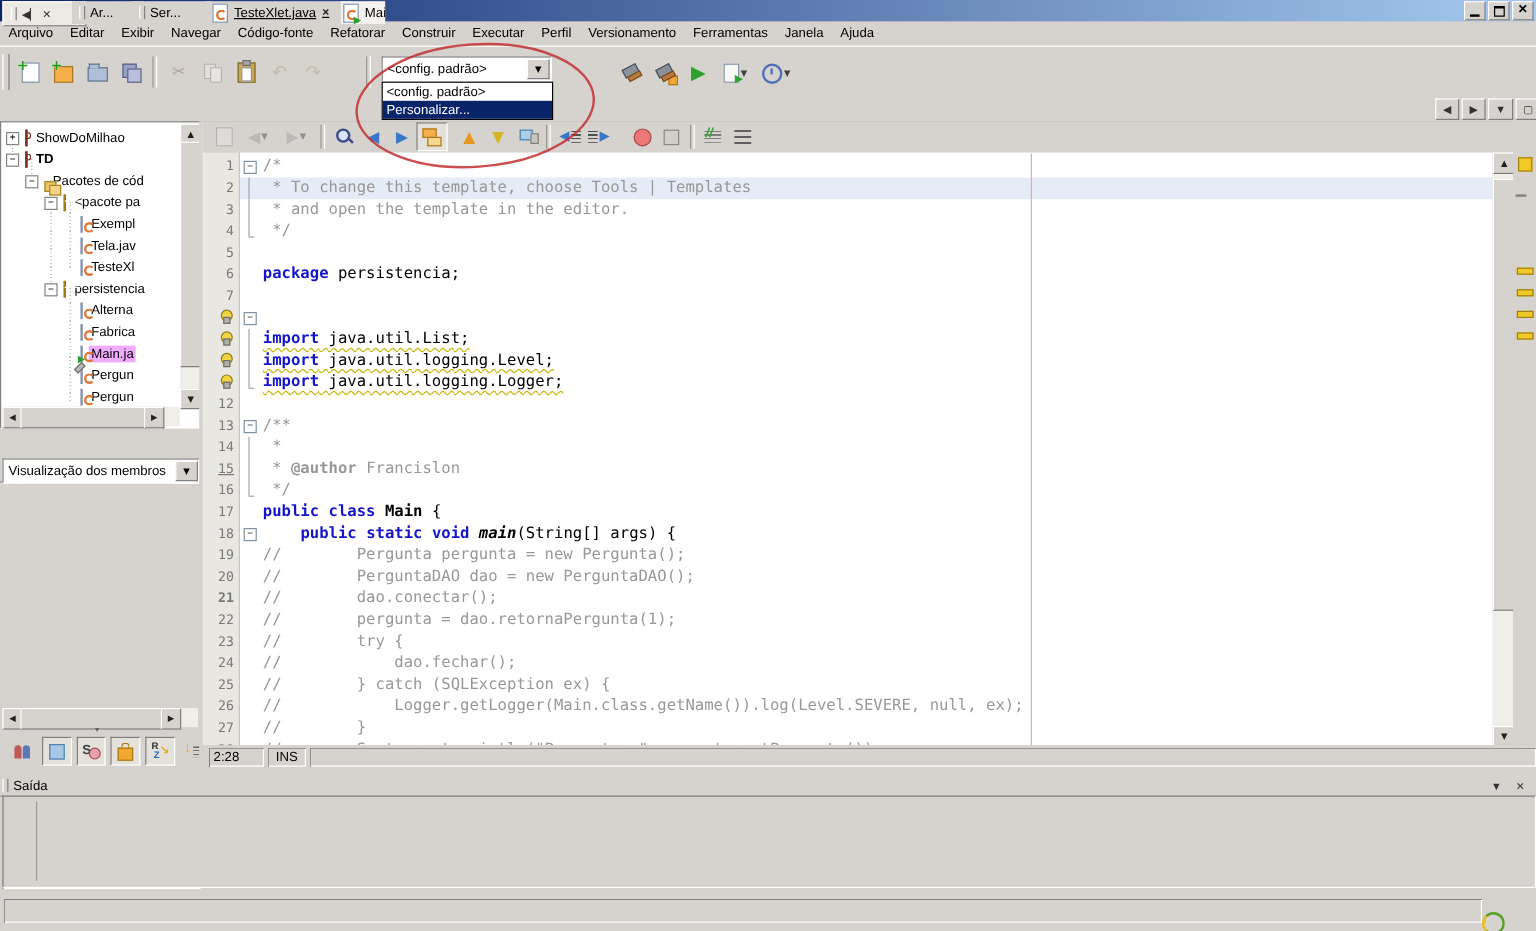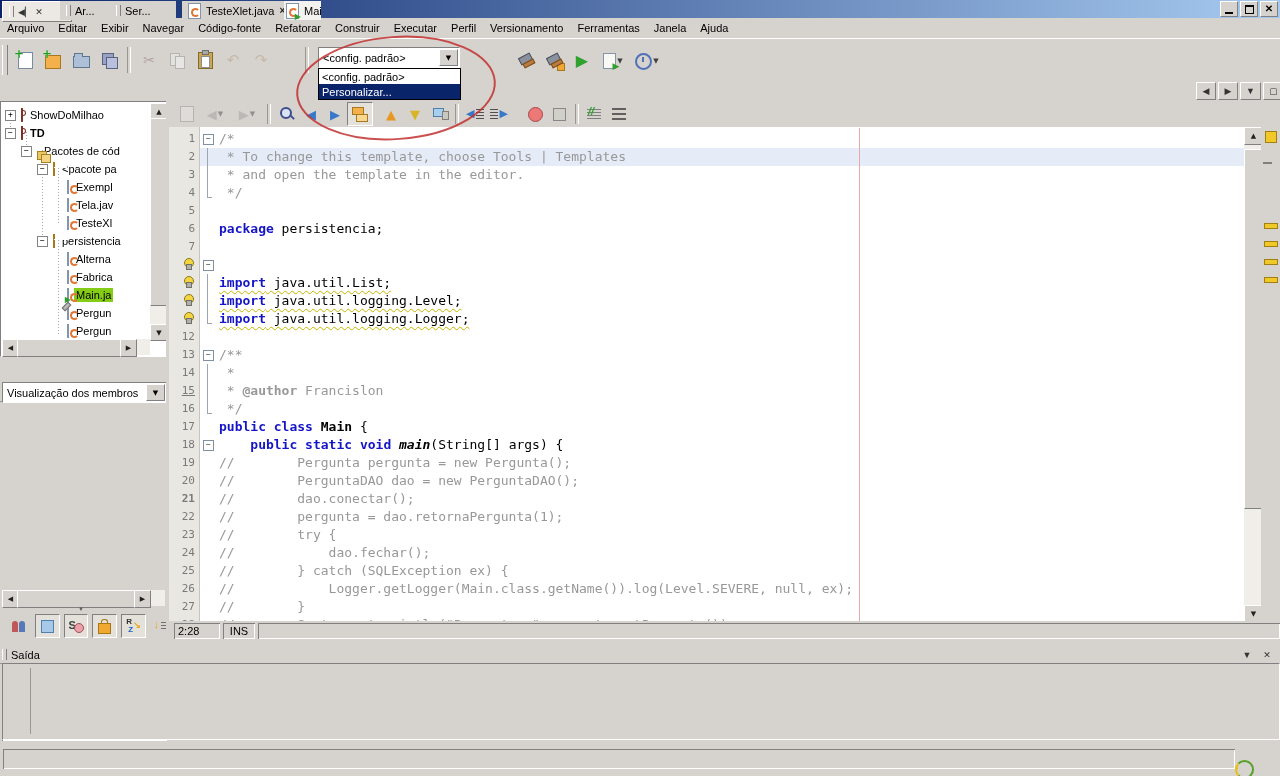--- a/index.html
+++ b/index.html
@@ -52,21 +52,21 @@
   .panel-title{display:flex;align-items:center;background:#d6d3ce;height:17px;border-bottom:1px solid #9a978f;white-space:nowrap;overflow:hidden;}
   .panel-title .grip{width:3px;height:11px;border-left:1px solid #fff;border-right:1px solid #808080;margin:0 4px 0 2px;}
   
   .sb{background:#f0eee8;}
   .sb-btn{background:#d6d3ce;display:flex;align-items:center;justify-content:center;font-size:7px;color:#202020;font-family:"DejaVu Sans",sans-serif;}
   .sb-thumb{background:#d6d3ce;}
   
   .tree{background:#fff;overflow:hidden;position:relative;}
   .trow{position:absolute;height:18px;display:flex;align-items:center;white-space:nowrap;}
   .trow .lbl{padding:1px 2px;}
-  .trow .lbl.sel{background:#84cc16;}
+  .trow .lbl.sel{background:#f0abfc;}
   .expander{width:9px;height:9px;background:#fff;border:1px solid #848284;color:#000;font-size:8px;line-height:7px;text-align:center;margin-right:5px;flex:none;font-family:"DejaVu Sans Mono",monospace;}
   .guide{position:absolute;width:1px;background-image:repeating-linear-gradient(to bottom,#a8a8a8 0 1px,transparent 1px 3px);}
   
   .ticon{position:relative;flex:none;margin-right:5px;}
   .cup{width:12px;height:9px;background:#c25a50;border:1px solid #7c3028;border-radius:1px 1px 3px 3px;position:relative;margin-top:3px;}
   .cup:after{content:"";position:absolute;right:-4px;top:1px;width:3px;height:4px;border:1px solid #7c3028;border-left:none;border-radius:0 3px 3px 0;}
   .pkgfold{width:13px;height:10px;position:relative;margin-top:2px;}
   .pkgfold:before{content:"";position:absolute;left:0;top:0;width:8px;height:7px;background:#e8c868;border:1px solid #a88020;}
   .pkgfold:after{content:"";position:absolute;left:4px;top:3px;width:8px;height:7px;background:#f4d484;border:1px solid #a88020;}
   .pkg{width:13px;height:11px;background:#f0a830;border:1px solid #a87818;position:relative;}
@@ -300,21 +300,21 @@
   </div>
   <div class="abs ptab" style="left:60px;width:48px;">
     <span class="grip"></span>
       <span>Ar...</span>
   </div>
   <div class="abs ptab" style="left:110px;width:54px;">
     <span class="grip"></span>
       <span>Ser...</span>
   </div>
 
-  <div class="abs ptab" style="left:182px;width:110px;">
+  <div class="abs ptab" style="left:171px;width:110px;text-decoration:underline;">
     <span class="ticon jfile etab-icon"></span>
     <span>TesteXlet.java</span>
     <span class="tab-close">×</span>
   </div>
   <div class="abs ptab active" style="left:284px;width:33px;padding:0 2px;background:#f4f2ee;">
     <span class="ticon jfile jmain etab-icon"></span>
     <span>Mai</span>
   </div>
 
   <div class="abs" style="left:1196px;top:82px;display:flex;gap:2px;align-items:center;">

